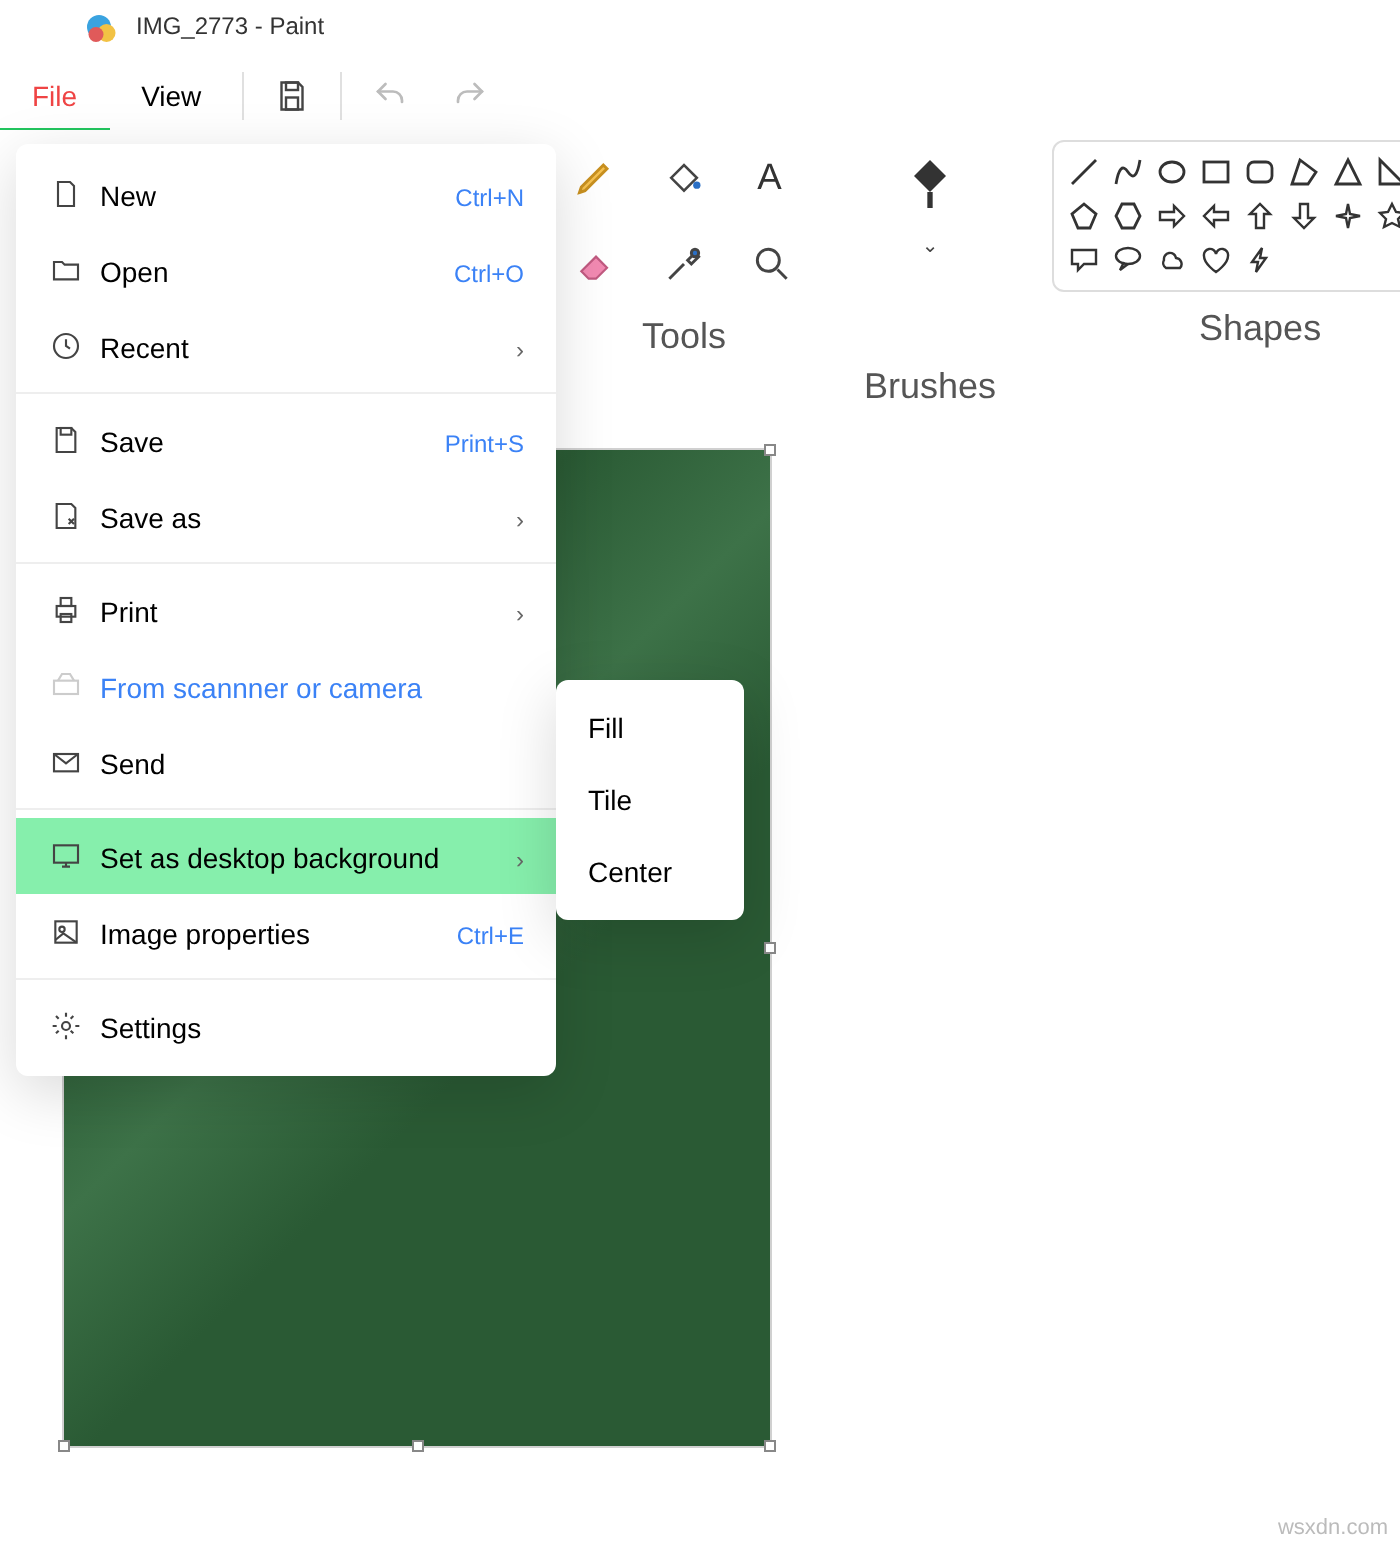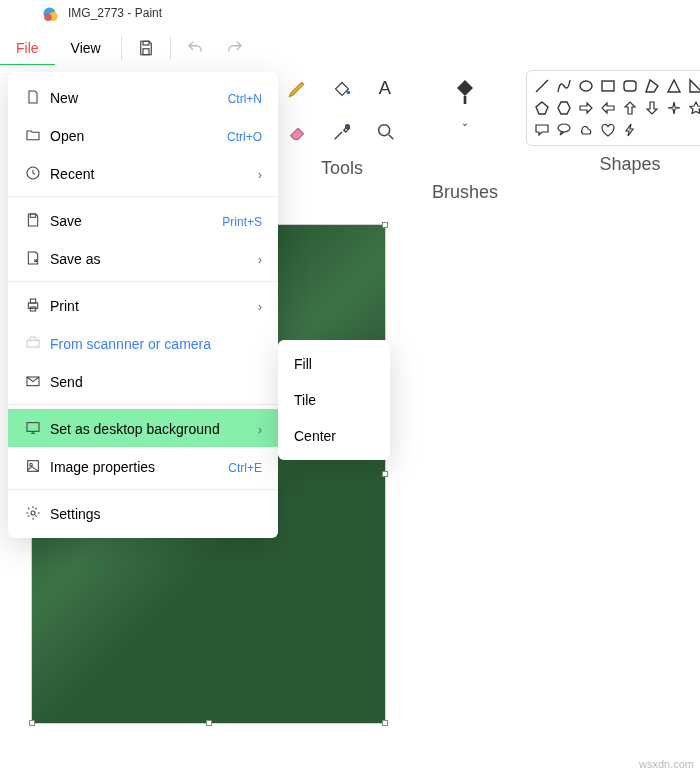--- a/index.html
+++ b/index.html
@@ -33,21 +33,21 @@
     .dropdown { position: absolute; left: 8px; top: 72px; width: 270px; background: #fff; border-radius: 6px; box-shadow: 0 8px 30px rgba(0,0,0,0.15); padding: 6px 0; z-index: 10; }
     .dd-item { display: flex; align-items: flex-end; gap: 8px; padding: 10px 16px; font-size: 14px; cursor: pointer; position: relative; }
     .dd-item.hovered { background: #86efac; }
     .dd-item.disabled { color: #3b82f6; cursor: default; }
     .dd-item.disabled svg { stroke: #ccc; }
     .dd-divider { height: 1px; background: #eee; margin: 4px 0; }
     .dd-ico { width: 18px; height: 18px; display: flex; align-items: center; justify-content: center; flex-shrink: 0; }
     .dd-short { margin-left: auto; font-size: 12px; color: #3b82f6; }
     .dd-chev { margin-left: auto; font-size: 12px; color: #666; }
     
-    .submenu { position: absolute; left: 278px; top: 340px; width: 112px; background: #fff; border-radius: 6px; box-shadow: 0 8px 30px rgba(0,0,0,0.15); padding: 6px 0; z-index: 11; }
+    .submenu { position: absolute; left: 278px; top: 340px; width: 94px; background: #fff; border-radius: 6px; box-shadow: 0 8px 30px rgba(0,0,0,0.15); padding: 6px 0; z-index: 11; }
     .sub-item { padding: 10px 16px; font-size: 14px; cursor: pointer; }
     
     .watermark { position: absolute; right: 6px; bottom: 6px; font-size: 11px; color: #bbb; }
   </style>
 </head>
 <body>
 
 <div class="titlebar">
   <span class="paint-icon">
     <svg width="18" height="18" viewBox="0 0 24 24">

